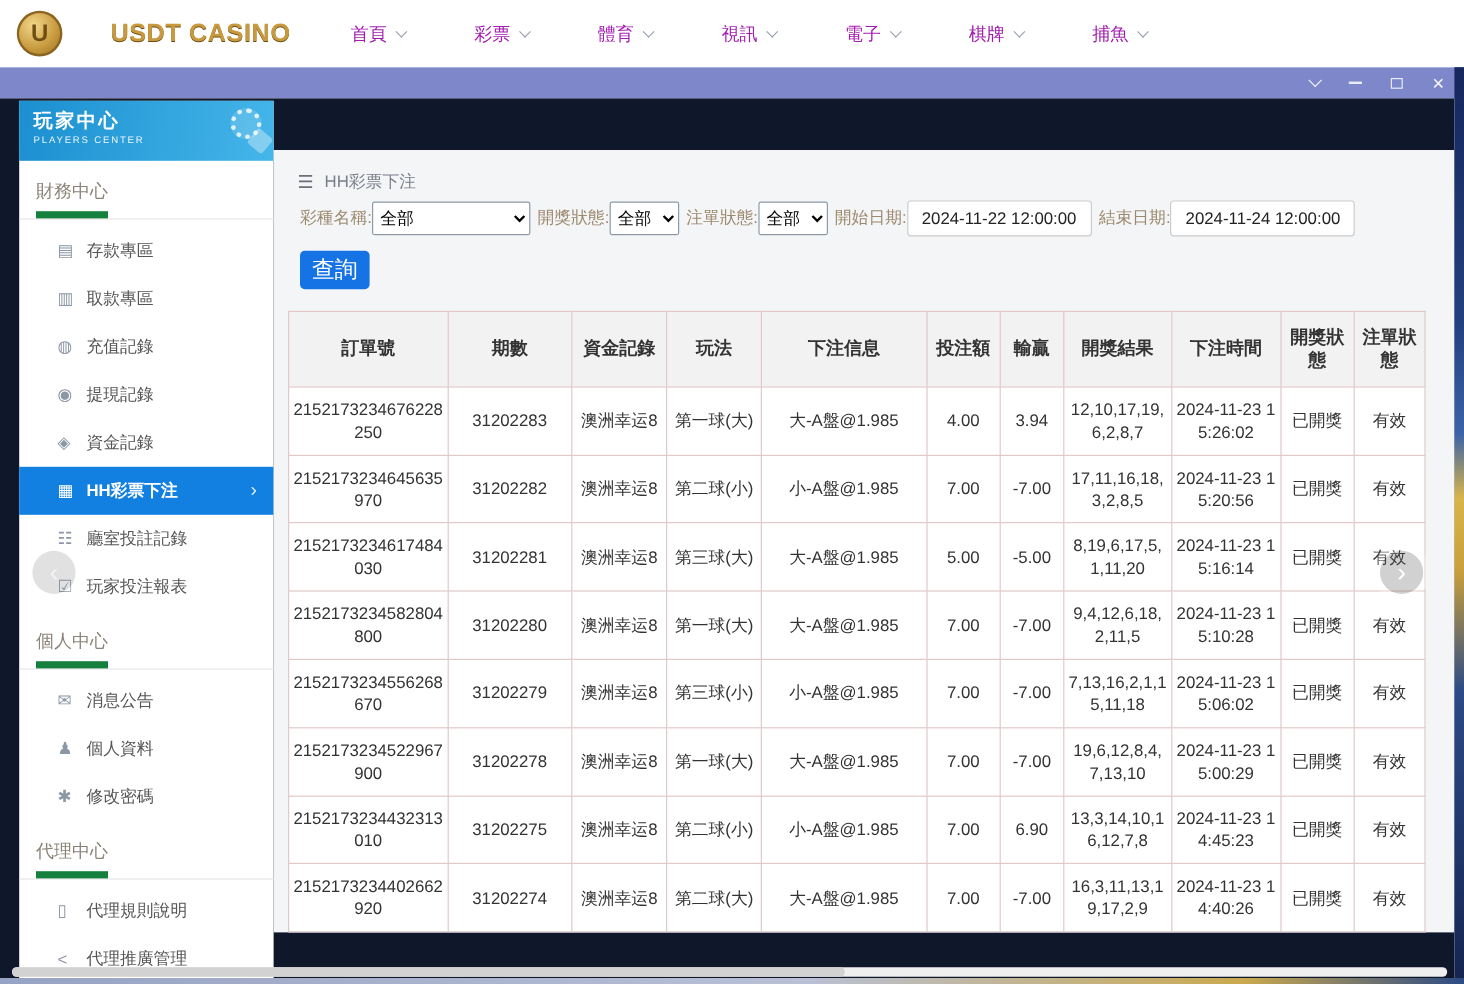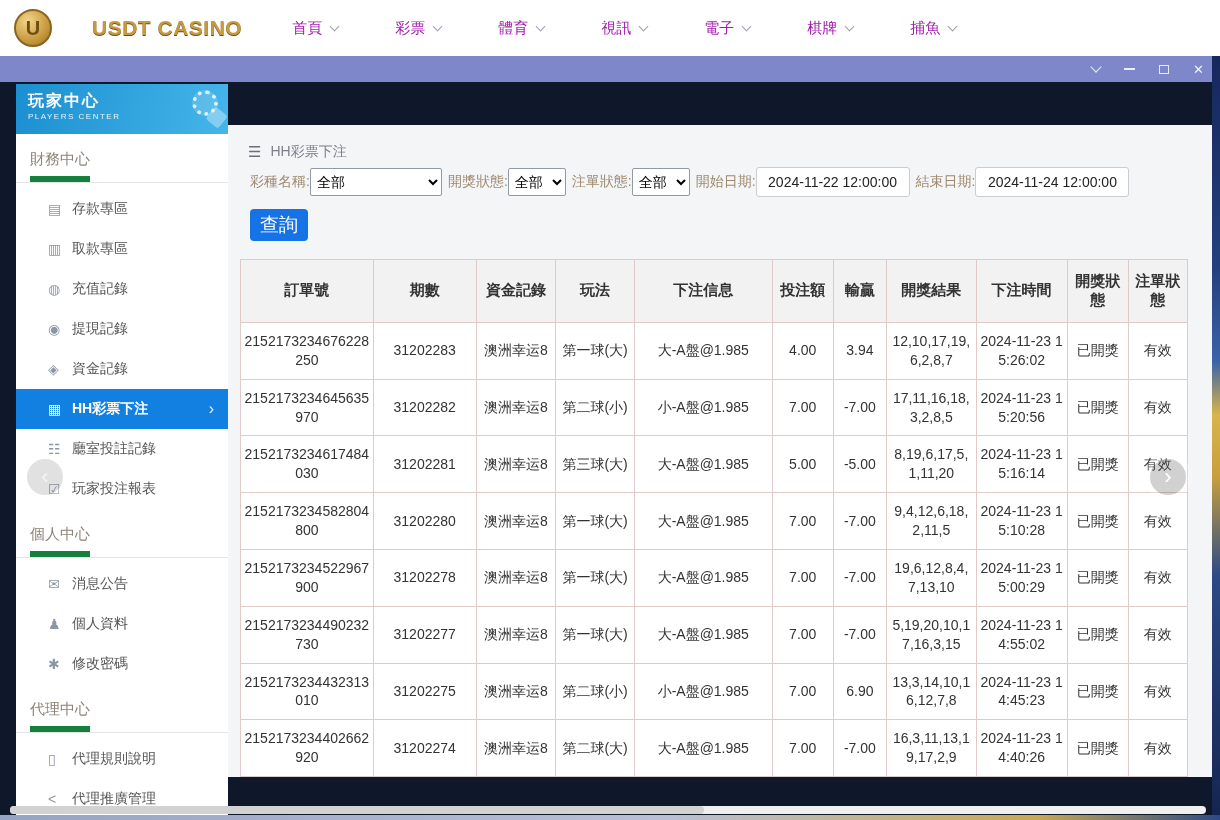--- a/index.html
+++ b/index.html
@@ -318,42 +318,42 @@
               <td>第一球(大)</td>
               <td>大-A盤@1.985</td>
               <td>7.00</td>
               <td>-7.00</td>
               <td>9,4,12,6,18,2,11,5</td>
               <td>2024-11-23 15:10:28</td>
               <td>已開獎</td>
               <td>有效</td>
             </tr>
             <tr>
+              <td>2152173234556268670</td>
+              <td>31202279</td>
+              <td>澳洲幸运8</td>
+              <td>第三球(小)</td>
+              <td>小-A盤@1.985</td>
+              <td>7.00</td>
+              <td>-7.00</td>
+              <td>7,13,16,2,1,15,11,18</td>
+              <td>2024-11-23 15:06:02</td>
+              <td>已開獎</td>
+              <td>有效</td>
+            </tr>
+            <tr>
               <td>2152173234522967900</td>
               <td>31202278</td>
               <td>澳洲幸运8</td>
               <td>第一球(大)</td>
               <td>大-A盤@1.985</td>
               <td>7.00</td>
               <td>-7.00</td>
               <td>19,6,12,8,4,7,13,10</td>
               <td>2024-11-23 15:00:29</td>
-              <td>已開獎</td>
-              <td>有效</td>
-            </tr>
-            <tr>
-              <td>2152173234490232730</td>
-              <td>31202277</td>
-              <td>澳洲幸运8</td>
-              <td>第一球(大)</td>
-              <td>大-A盤@1.985</td>
-              <td>7.00</td>
-              <td>-7.00</td>
-              <td>5,19,20,10,17,16,3,15</td>
-              <td>2024-11-23 14:55:02</td>
               <td>已開獎</td>
               <td>有效</td>
             </tr>
             <tr>
               <td>2152173234432313010</td>
               <td>31202275</td>
               <td>澳洲幸运8</td>
               <td>第二球(小)</td>
               <td>小-A盤@1.985</td>
               <td>7.00</td>

